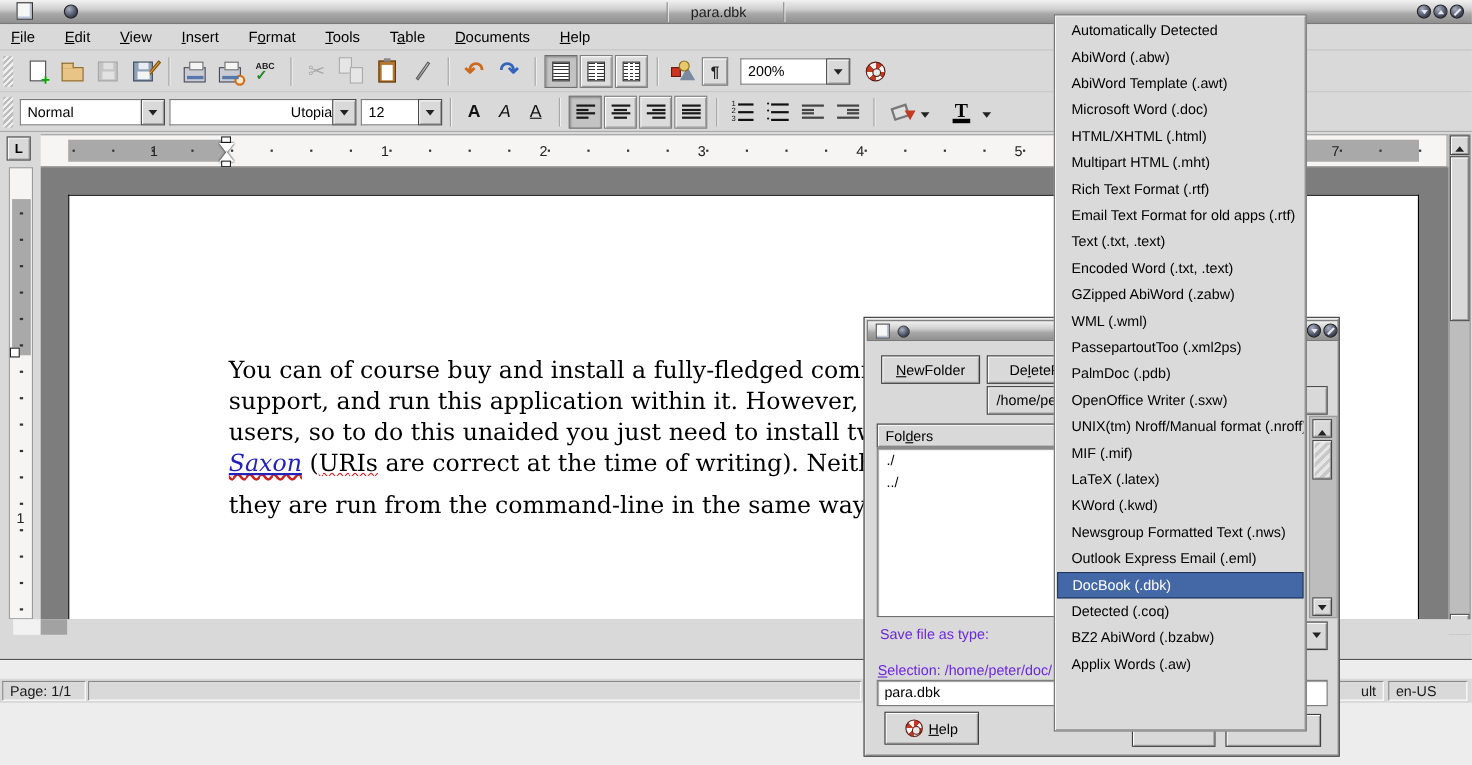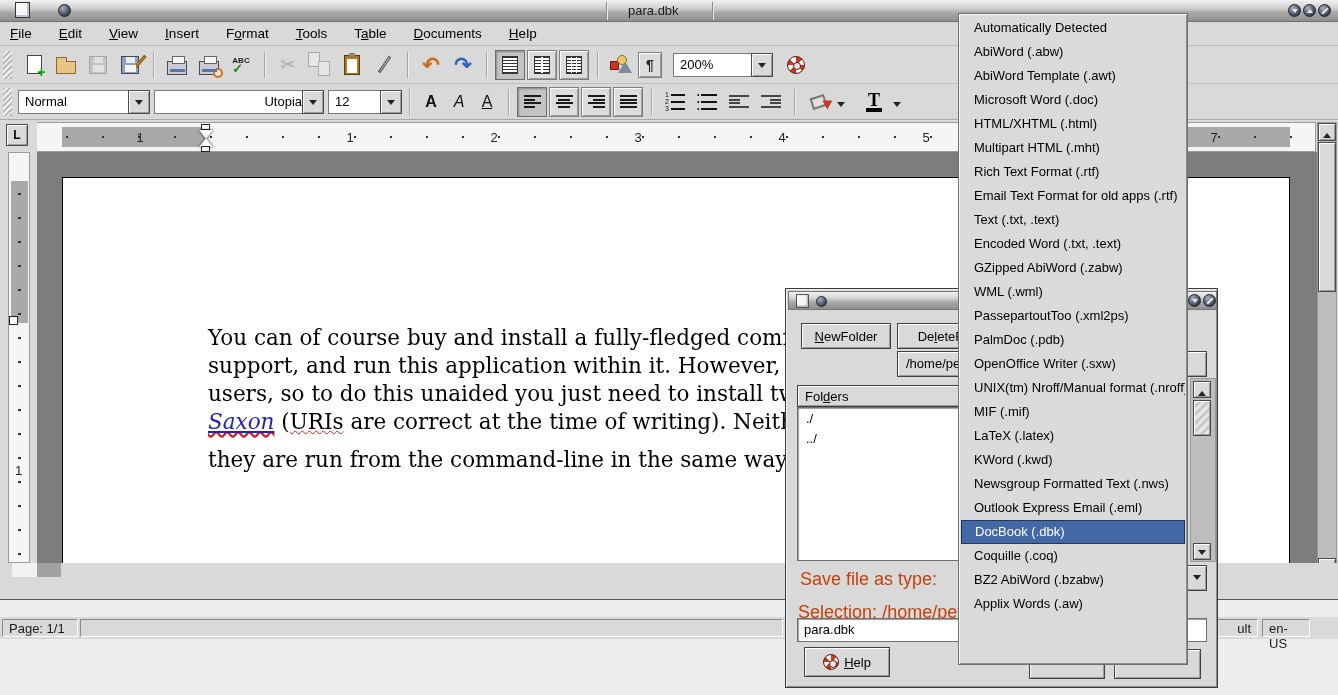--- a/index.html
+++ b/index.html
@@ -165,21 +165,21 @@
   .status-box { position:absolute; top:2px; height:18px; border:1px solid;
                 border-color:#8a8a8a #fff #fff #8a8a8a; font-size:13px; color:#1a1a1a; padding:1px 6px 0 6px; }
 
   
   #dialog { position:absolute; left:785px; top:288px; width:433px; height:400px; background:#d9d9d9;
             border:1px solid #3c3c3c; box-shadow:inset 1px 1px 0 #f0f0f0, inset -1px -1px 0 #8c8c8c; z-index:50; }
   #dialog-titlebar { position:absolute; left:2px; top:2px; width:429px; height:19px;
       background:linear-gradient(180deg,#f2f2f2 0%,#cfcfcf 40%,#a8a8a8 60%,#8f8f8f 100%); border:1px solid #777; }
   .btn { background:#d9d9d9; border:1px solid #3f3f3f; box-shadow:inset 1px 1px 0 #fff, inset -1px -1px 0 #9b9b9b;
          font-size:13px; color:#000; display:flex; align-items:center; justify-content:center; }
-  .dlg-label { position:absolute; font-size:18px; color:#c2410c; }
+  .dlg-label { position:absolute; font-size:13px; color:#6d28d9; }
   #folders-header { position:absolute; left:11px; top:96px; width:192px; height:22px;
       background:#d9d9d9; border:1px solid #3f3f3f; box-shadow:inset 1px 1px 0 #fff, inset -1px -1px 0 #9b9b9b;
       font-size:13px; padding:3px 0 0 7px; }
   #folders-list { position:absolute; left:11px; top:118px; width:192px; height:154px; background:#fff;
       border:1px solid #6f6f6f; box-shadow:inset 1px 1px 1px #9a9a9a; font-size:13px; }
   #folders-list div { padding:3px 0 2px 8px; }
   #files-scrollbar { position:absolute; left:404px; top:89px; width:26px; height:184px; background:#bdbdbd; border:1px solid #9a9a9a; }
   .striped-thumb { background:repeating-linear-gradient(135deg,#e6e6e6 0 3px,#c9c9c9 3px 6px); }
 
   
@@ -506,21 +506,21 @@
 
   <div class="abs" style="left:0; top:563px; width:1338px; height:14px; background:#d9d9d9;">
     <div class="abs" style="left:12px; top:0; width:25px; height:14px; background:#f2f2f2;"></div>
     <div class="abs" style="left:37px; top:0; width:24px; height:14px; background:#a2a2a2;"></div>
   </div>
 
   <div id="statusbar">
     <div class="status-box" style="left:2px; width:76px;">Page: 1/1</div>
     <div class="status-box" style="left:80px; width:703px;"></div>
     <div class="status-box" style="left:1140px; width:118px; text-align:right;">ult</div>
-    <div class="status-box" style="left:1262px; width:48px;">en-US</div>
+    <div class="status-box" style="left:1262px; width:72px;">en-US</div>
   </div>
 </div>
 
 <div id="dialog">
   <div id="dialog-titlebar">
     <div class="mini-icon" style="left:6px; top:1px; transform:scale(.85);"></div>
     <div class="circle-btn" style="left:26px; top:3px; transform:scale(.85);"></div>
     <div class="circle-btn" style="left:399px; top:2px;">
         <span class="glyph g-down"></span>
       </div>
@@ -601,16 +601,16 @@
     <div class="popup-item">PassepartoutToo (.xml2ps)</div>
     <div class="popup-item">PalmDoc (.pdb)</div>
     <div class="popup-item">OpenOffice Writer (.sxw)</div>
     <div class="popup-item">UNIX(tm) Nroff/Manual format (.nroff)</div>
     <div class="popup-item">MIF (.mif)</div>
     <div class="popup-item">LaTeX (.latex)</div>
     <div class="popup-item">KWord (.kwd)</div>
     <div class="popup-item">Newsgroup Formatted Text (.nws)</div>
     <div class="popup-item">Outlook Express Email (.eml)</div>
     <div class="popup-item selected">DocBook (.dbk)</div>
-    <div class="popup-item">Coquille (.coq)</div>
+    <div class="popup-item">Detected (.coq)</div>
     <div class="popup-item">BZ2 AbiWord (.bzabw)</div>
     <div class="popup-item">Applix Words (.aw)</div>
   </div>
 
 </body></html>

